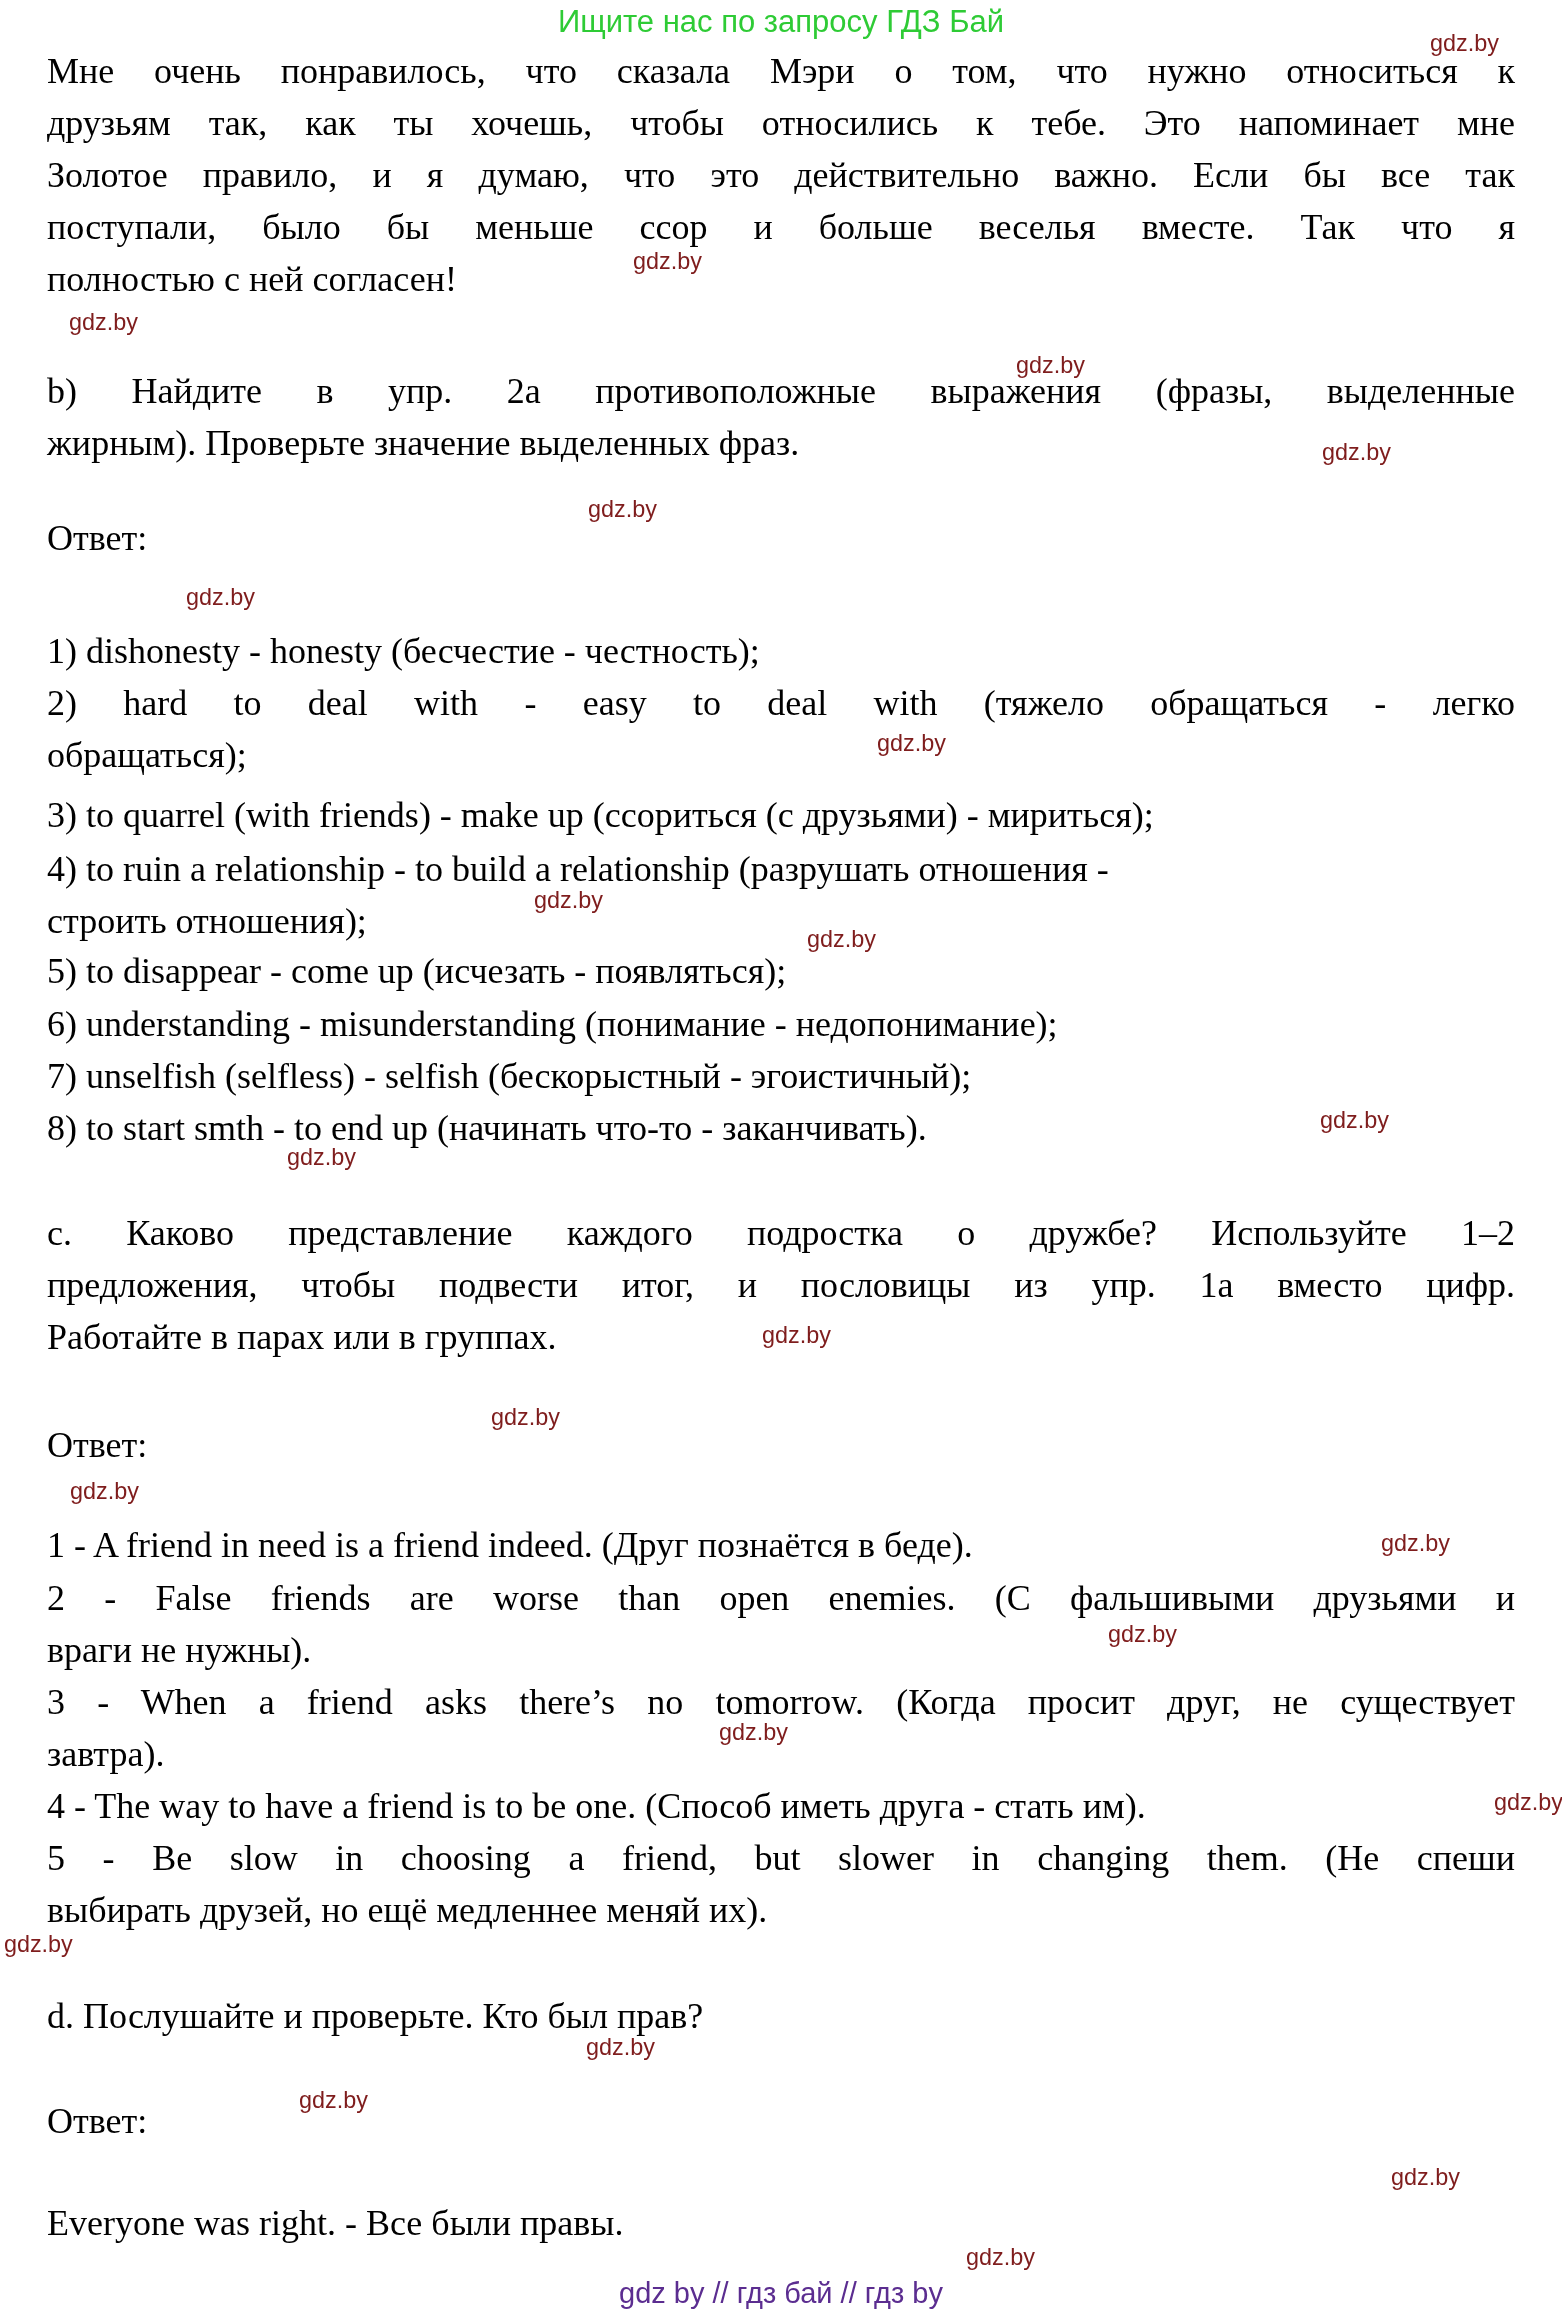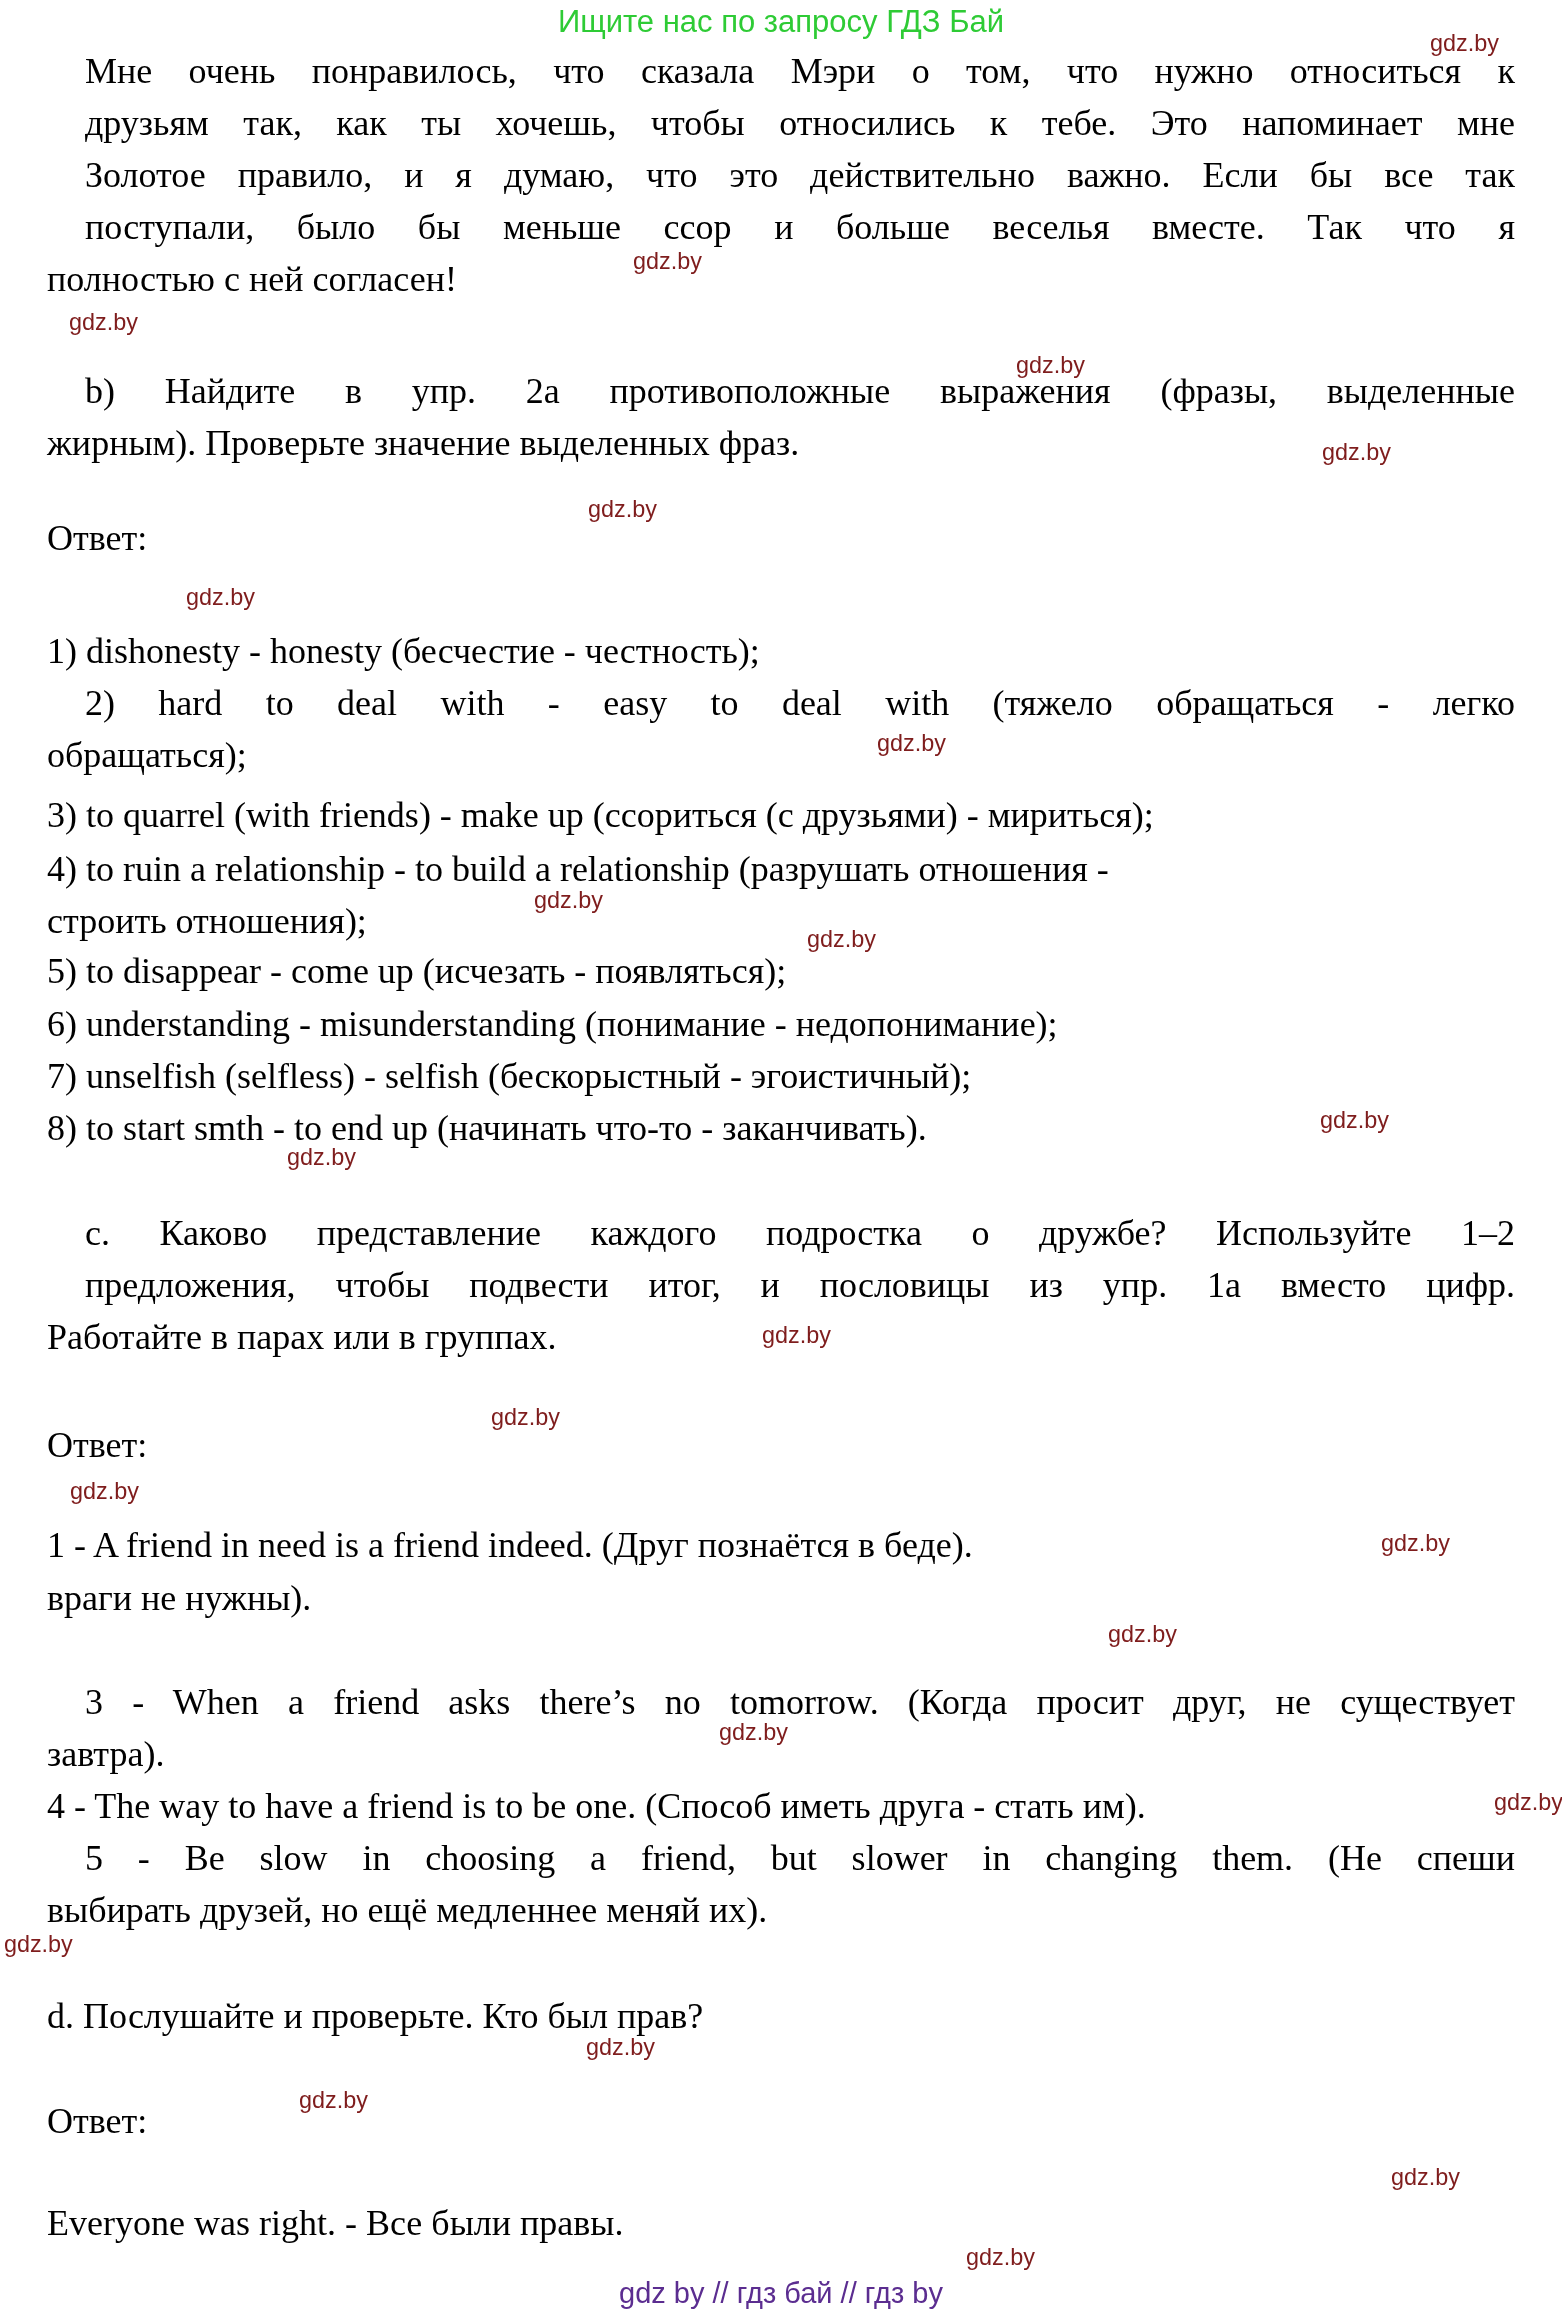--- a/index.html
+++ b/index.html
@@ -25,21 +25,21 @@
     font-family:"Liberation Sans","DejaVu Sans",sans-serif;
     font-size:29px;line-height:41px;
     color:#5b2d90;
     margin-top:8px;
   }
   .blk{
     position:absolute;left:47px;right:47px;
     font-size:36px;line-height:52px;
   }
   .blk .ln{min-height:52px;}
-  .j{text-align:justify;text-align-last:justify;margin-left:38px;}
+  .j{text-align:justify;text-align-last:justify;}
   .nw{white-space:nowrap;}
   .wm{
     position:absolute;
     font-family:"Liberation Sans","DejaVu Sans",sans-serif;
     font-size:23.4px;line-height:26.6px;
     color:#7f1d1d;
     white-space:nowrap;
   }
 </style>
 </head>
@@ -100,20 +100,21 @@
   </div>
 
   <div class="blk" style="top:1419px">
     <div class="ln nw">Ответ:</div>
   </div>
 
   <div class="blk" style="top:1519px">
     <div class="ln nw">1 - A friend in need is a friend indeed. (Друг познаётся в беде).</div>
   </div>
   <div class="blk" style="top:1572px">
+    <div class="ln j">2 - False friends are worse than open enemies. (С фальшивыми друзьями и</div>
     <div class="ln nw">враги не нужны).</div>
   </div>
   <div class="blk" style="top:1676px">
     <div class="ln j">3 - When a friend asks there’s no tomorrow. (Когда просит друг, не существует</div>
     <div class="ln nw">завтра).</div>
   </div>
   <div class="blk" style="top:1780px">
     <div class="ln nw">4 - The way to have a friend is to be one. (Способ иметь друга - стать им).</div>
   </div>
   <div class="blk" style="top:1832px">

